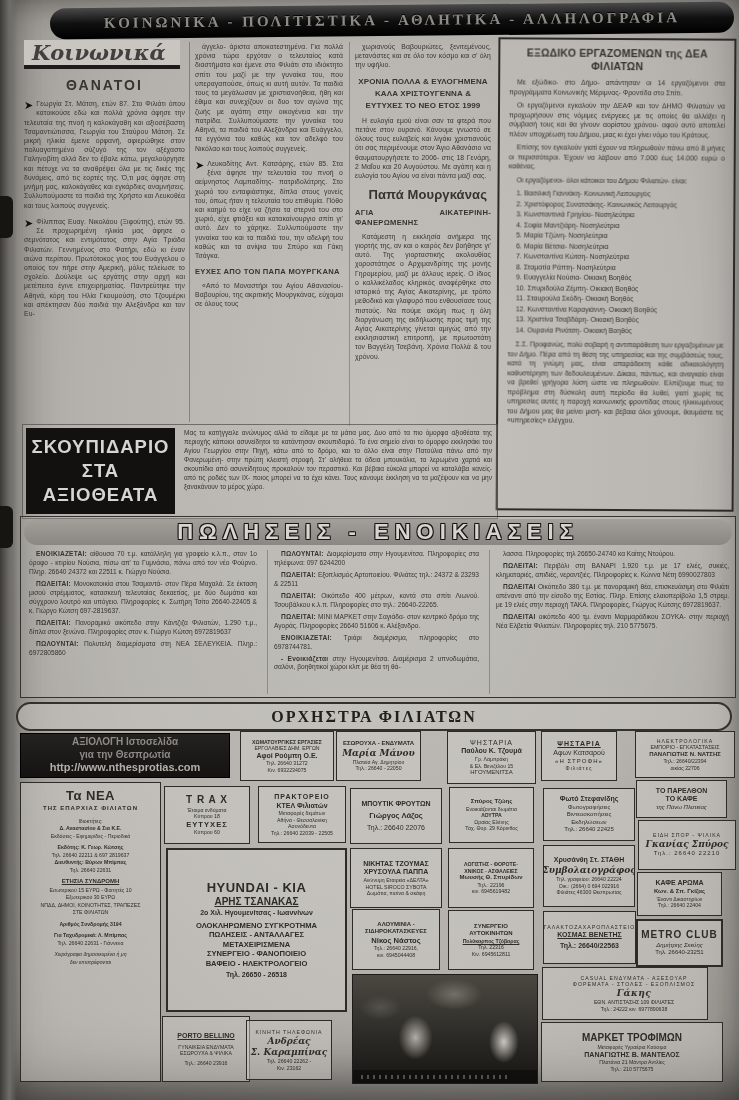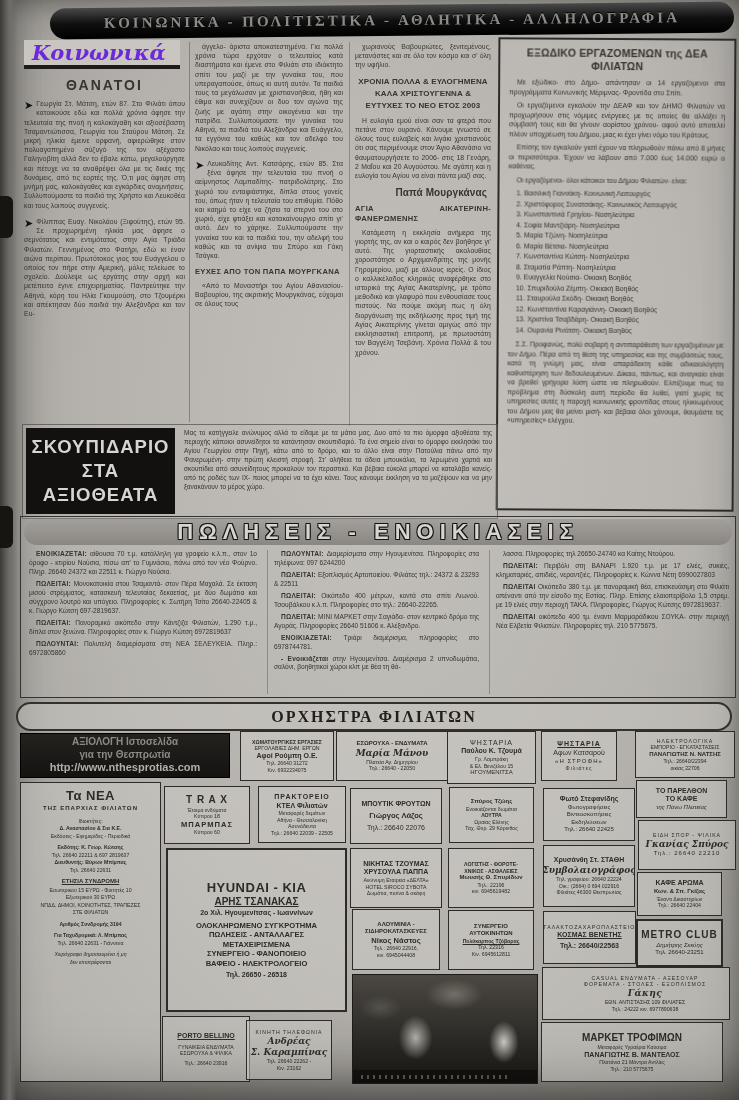--- a/index.html
+++ b/index.html
@@ -14,32 +14,32 @@
   .fz{filter:blur(.24px);}
   
   .banner{position:absolute;left:50px;top:5px;width:684px;height:31px;border-radius:17px;
     background:linear-gradient(180deg,#4a4a4a,#101010 50%,#000);transform:rotate(-0.55deg);
     display:flex;align-items:center;justify-content:center;
     font-family:"Liberation Serif",serif;font-weight:bold;font-size:15px;letter-spacing:3px;
     color:#8e8b86;text-shadow:0 -1px 0 #000;}
   
   .logo{position:absolute;left:24px;top:40px;width:156px;height:29px;background:#c9c6c1;
     border-bottom:4px solid #1d1c1a;display:flex;align-items:center;padding-left:8px;box-sizing:border-box;
-    font-family:"DejaVu Serif",serif;font-style:italic;font-weight:bold;font-size:21px;color:#6d28d9;}
+    font-family:"DejaVu Serif",serif;font-style:italic;font-weight:bold;font-size:21px;color:#404040;}
   .col{position:absolute;top:42px;font-size:6.8px;line-height:1.36;text-align:justify;color:#36342f;letter-spacing:.1px;}
   .col1{left:24px;width:161px;top:74px;height:348px;}
   .col2{left:189px;width:154px;height:380px;border-left:1px solid rgba(70,68,64,.45);padding-left:5px;box-sizing:border-box;}
   .col3{left:349px;width:142px;height:384px;border-left:1px solid rgba(70,68,64,.4);padding-left:5px;box-sizing:border-box;}
   .dh{text-align:center;font-weight:bold;font-size:14px;letter-spacing:2px;margin:2px 0 4px;}
   .entry{margin:0 0 7px;}
   .entry .arrow{float:left;font-size:11px;line-height:1;margin:1px 3px 0 0;color:#111;}
   .cont{margin:0 0 6px;text-indent:7px;}
   .subhead{font-weight:bold;font-size:7.6px;margin:4px 0 3px;letter-spacing:.3px;}
   .greet{text-align:center;font-weight:bold;font-size:8px;line-height:1.5;margin:3px 0 4px;}
-  .sign{text-align:right;font-weight:bold;font-size:10px;margin:2px 4px 2px 0;}
+  .sign{text-align:right;font-weight:bold;font-size:13px;margin:2px 4px 2px 0;}
   
   .exodiko{position:absolute;left:497px;top:38px;width:238px;height:473px;box-sizing:border-box;
     border:2px solid #2b2a27;background:rgba(200,197,192,.3);padding:7px 9px;transform:rotate(.35deg);
     font-size:6.9px;line-height:1.38;text-align:justify;color:#35332e;}
   .ex-title{text-align:center;font-weight:bold;font-size:10.5px;letter-spacing:.2px;margin-bottom:6px;line-height:1.2;}
   .ex-p{margin:0 0 4px;text-indent:8px;}
   .workers{margin:3px 0 4px 8px;line-height:1.52;}
   
   .skoup-row{position:absolute;left:22px;top:424px;width:476px;height:95px;box-sizing:border-box;
     border:1px solid rgba(58,56,52,.6);background:rgba(192,189,184,.25);}
@@ -127,21 +127,21 @@
     <p class="entry"><span class="arrow">➤</span><span>Λευκαδίτης Αντ. Κατσάρης, ετών 85. Στα ξένα άφησε την τελευταία του πνοή ο αείμνηστος Λαμπαδίτης- πατριδολάτρης. Στο χωριό του ενταφιάστηκε, δίπλα στους γονείς του, όπως ήταν η τελευταία του επιθυμία. Πόθο και καημό το είχε να ζήσει τα στερνά του στο χωριό, είχε φτιάξει και κατακαίνουργιο σπίτι γι' αυτό. Δεν το χάρηκε. Συλλυπούμαστε την γυναίκα του και τα παιδιά του, την αδελφή του καθώς και τα ανίψια του Σπύρο και Γάκη Τσάγκα.</span></p>
     <div class="subhead">ΕΥΧΕΣ ΑΠΟ ΤΟΝ ΠΑΠΑ ΜΟΥΡΓΚΑΝΑ</div>
     <p class="cont">«Από το Μοναστήρι του Αγίου Αθανασίου- Βαβουρίου, της ακριτικής Μουργκάνας, εύχομαι σε όλους τους</p>
   </div>
 
   <div class="col col3 fz">
     <p class="cont">χωριανούς Βαβουριώτες, ξενιτεμένους, μετανάστες και σε όλο τον κόσμο και σ' όλη την υφήλιο.</p>
     <div class="greet">
       <div>ΧΡΟΝΙΑ ΠΟΛΛΑ &amp; ΕΥΛΟΓΗΜΕΝΑ</div>
       <div>ΚΑΛΑ ΧΡΙΣΤΟΥΓΕΝΝΑ &amp;</div>
-      <div>ΕΥΤΥΧΕΣ ΤΟ ΝΕΟ ΕΤΟΣ 2003</div>
+      <div>ΕΥΤΥΧΕΣ ΤΟ ΝΕΟ ΕΤΟΣ 1999</div>
     </div>
     <p class="cont">Η ευλογία εμού είναι σαν τα φτερά που πετάνε στον ουρανό. Κάνουμε γνωστό σε όλους τους ευλαβείς και λιγάκι χριστιανούς ότι σας περιμένουμε στον Άγιο Αθανάσιο να θαυματουργήσετε το 2006- στις 18 Γενάρη, 2 Μαΐου και 20 Αυγούστου. Με αγάπη και η ευλογία του Αγίου να είναι πάντα μαζί σας.</p>
     <div class="sign">Παπά Μουργκάνας</div>
     <div class="subhead">ΑΓΙΑ ΑΙΚΑΤΕΡΙΝΗ- ΦΑΝΕΡΩΜΕΝΗΣ</div>
     <p class="cont">Κατάμεστη η εκκλησία ανήμερα της γιορτής της, αν και ο καιρός δεν βοήθησε γι' αυτό. Της γιορταστικής ακολουθίας χοροστάτησε ο Αρχιμανδρίτης της μονής Γηρομερίου, μαζί με άλλους ιερείς. Ο ίδιος ο καλλικέλαδος κληρικός αναφέρθηκε στο ιστορικό της Αγίας Αικατερίνης, με τρόπο μεθοδικό και γλαφυρό που ενθουσίασε τους πιστούς. Να πούμε ακόμη πως η όλη διοργάνωση της εκδήλωσης προς τιμή της Αγίας Αικατερίνης γίνεται αμιγώς από την εκκλησιαστική επιτροπή, με πρωτοστάτη τον Βαγγέλη Τσεβάνη. Χρόνια Πολλά &amp; του χρόνου.</p>
   </div>
 
   <div class="exodiko fz">
     <div class="ex-title">ΕΞΩΔΙΚΟ ΕΡΓΑΖΟΜΕΝΩΝ της ΔΕΑ ΦΙΛΙΑΤΩΝ</div>
     <p class="ex-p">Με εξώδικο- στο Δήμο- απάντησαν οι 14 εργαζόμενοι στα προγράμματα Κοινωνικής Μέριμνας- Φροντίδα στο Σπίτι.</p>
@@ -235,21 +235,21 @@
       <div class="xxs b">Για Ταχυδρομικά: Λ. Μπίμπας</div>
       <div class="xxs">Τηλ. 26640 22631 - Γιάννενα</div>
       <div class="gap"></div>
       <div class="xxs i">Χειρόγραφα δημοσιευμένα ή μη</div>
       <div class="xxs i">δεν επιστρέφονται</div>
     </div>
   <div class="ad" style="left:164px;top:786px;width:86px;height:58px;">
       <div class="h2 sp">T R A X</div>
       <div class="xxs">Έτοιμα ενδύματα</div>
       <div class="xxs">Κύπρου 18</div>
-      <div class="m sp">ΜΠΑΡΜΠΑΣ</div>
+      <div class="m sp">ΕΥΤΥΧΕΣ</div>
       <div class="xxs">Κύπρου 60</div>
     </div>
   <div class="ad thick" style="left:166px;top:848px;width:181px;height:164px;">
       <div class="h1">HYUNDAI - KIA</div>
       <div class="h2 u">ΑΡΗΣ ΤΣΑΝΑΚΑΣ</div>
       <div class="s b">2ο Χιλ. Ηγουμενίτσας - Ιωαννίνων</div>
       <div class="gap"></div>
       <div class="m">ΟΛΟΚΛΗΡΩΜΕΝΟ ΣΥΓΚΡΟΤΗΜΑ</div>
       <div class="m">ΠΩΛΗΣΕΙΣ - ΑΝΤΑΛΛΑΓΕΣ</div>
       <div class="m">ΜΕΤΑΧΕΙΡΙΣΜΕΝΑ</div>
@@ -281,21 +281,21 @@
       <div class="xxs">Κιν. 6932234075</div>
     </div>
   <div class="ad" style="left:258px;top:786px;width:88px;height:57px;">
       <div class="s b sp">ΠΡΑΚΤΟΡΕΙΟ</div>
       <div class="s b">ΚΤΕΛ Φιλιατών</div>
       <div class="xxs">Μεταφορές δεμάτων</div>
       <div class="xxs">Αθήνα - Θεσσαλονίκη</div>
       <div class="xxs">Ασυνόδευτα</div>
       <div class="xxs">Τηλ.: 26640 22039 - 22505</div>
     </div>
-  <div class="ad" style="left:336px;top:731px;width:112px;height:50px;">
+  <div class="ad" style="left:336px;top:731px;width:85px;height:50px;">
       <div class="xs b">ΕΣΩΡΟΥΧΑ - ΕΝΔΥΜΑΤΑ</div>
       <div class="scr">Μαρία Μάνου</div>
       <div class="xxs">Πλατεία Αγ. Δημητρίου</div>
       <div class="xxs">Τηλ.: 26640 - 22050</div>
     </div>
   <div class="ad" style="left:350px;top:788px;width:92px;height:56px;">
       <div class="s b">ΜΠΟΥΤΙΚ ΦΡΟΥΤΩΝ</div>
       <div class="gap"></div>
       <div class="m">Γιώργος Λάζος</div>
       <div class="gap"></div>
@@ -390,21 +390,21 @@
       <div class="s b">ΚΑΦΕ ΑΡΩΜΑ</div>
       <div class="xs b">Κων. &amp; Σπ. Γκίζας</div>
       <div class="xxs">Έναντι Δικαστηρίων</div>
       <div class="xxs">Τηλ.: 26640 22404</div>
     </div>
   <div class="ad thick" style="left:636px;top:919px;width:87px;height:48px;">
       <div class="h2 sp">METRO CLUB</div>
       <div class="xs i">Δημήτρης Σκεύης</div>
       <div class="xs">Τηλ. 26640-23251</div>
     </div>
-  <div class="ad" style="left:542px;top:967px;width:188px;height:53px;padding-left:19px;">
+  <div class="ad" style="left:542px;top:967px;width:166px;height:53px;padding-left:19px;">
       <div class="xxs sp">CASUAL ΕΝΔΥΜΑΤΑ - ΑΞΕΣΟΥΑΡ</div>
       <div class="xxs sp">ΦΟΡΕΜΑΤΑ - ΣΤΟΛΕΣ - ΕΞΟΠΛΙΣΜΟΣ</div>
       <div class="h1 scr">Γάκης</div>
       <div class="xxs">ΕΘΝ. ΑΝΤΙΣΤΑΣΗΣ 109 ΦΙΛΙΑΤΕΣ</div>
       <div class="xxs">Τηλ.: 24222 κιν. 6977890638</div>
     </div>
   <div class="ad" style="left:541px;top:1022px;width:182px;height:60px;">
       <div class="h2">ΜΑΡΚΕΤ ΤΡΟΦΙΜΩΝ</div>
       <div class="xxs">Μεταφορές Υγραέρια Καύσιμα</div>
       <div class="s b">ΠΑΝΑΓΙΩΤΗΣ Β. ΜΑΝΤΕΛΟΣ</div>

